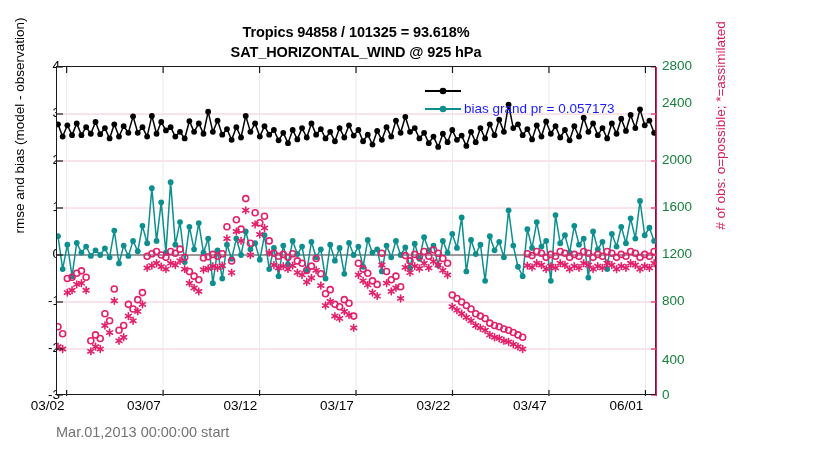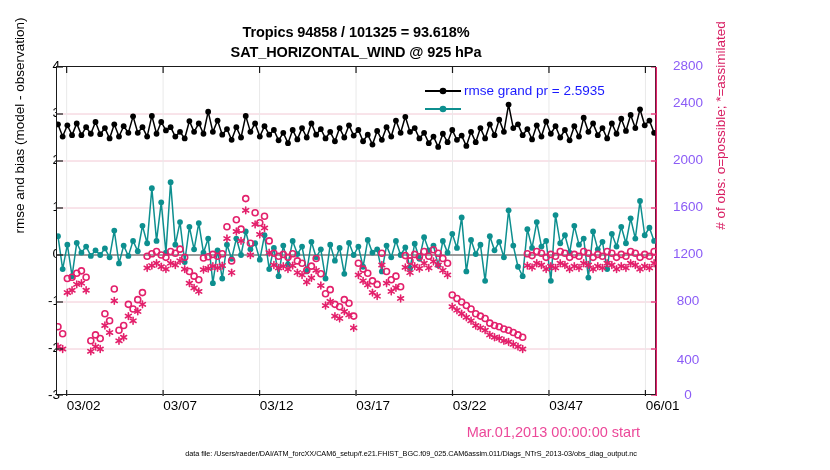--- a/index.html
+++ b/index.html
@@ -75,26 +75,26 @@
     top: 118px;
     width: 330px;
     text-align: center;
     transform: rotate(-90deg);
     font-size: 13.5px;
     color: #d81b60;
     white-space: nowrap;
   }
   .xlabel {
     position: absolute;
-    left: 40px;
+    left: 56px;
     top: 424px;
     width: 600px;
-    text-align: right;
+    text-align: left;
     font-size: 14.5px;
-    color: #ec4899;
+    color: #737373;
     white-space: nowrap;
   }
   .footer-note {
     position: absolute;
     left: 56px;
     top: 449px;
     width: 710px;
     text-align: center;
     font-size: 7.3px;
     color: #000;
@@ -110,32 +110,32 @@
     text-align: right;
     font-size: 13.5px;
     color: #000;
     line-height: 1;
     transform: translateY(-50%);
   }
   .ytick-right {
     position: absolute;
     left: 662px;
     width: 52px;
-    text-align: center;
+    text-align: left;
     font-size: 13.5px;
-    color: #8b5cf6;
+    color: #15803d;
     line-height: 1;
     transform: translateY(-50%);
   }
   .xtick {
     position: absolute;
     top: 399px;
     width: 70px;
     margin-left: -35px;
-    text-align: right;
+    text-align: left;
     font-size: 13.5px;
     color: #000;
     line-height: 1;
   }
 
   
   #legend {
     position: absolute;
     left: 424px;
     top: 82px;
@@ -161,21 +161,20 @@
 <div id="figure">
 
   <div class="title-block">
     <span class="title-line">Tropics 94858 / 101325 = 93.618%</span>
     <span class="title-line">SAT_HORIZONTAL_WIND @ 925 hPa</span>
   </div>
 
   <div class="ylabel-left">rmse and bias (model - observation)</div>
   <div class="ylabel-right"># of obs: o=possible; *=assimilated</div>
   <div class="xlabel">Mar.01,2013 00:00:00 start</div>
-  <div class="footer-note">data file: /Users/raeder/DAI/ATM_forcXX/CAM6_setup/f.e21.FHIST_BGC.f09_025.CAM6assim.011/Diags_NTrS_2013-03/obs_diag_output.nc</div>
 
   <div id="ytick-left-container">
       <div class="ytick-left" style="top: 66px;">4</div>
       <div class="ytick-left" style="top: 113px;">3</div>
       <div class="ytick-left" style="top: 160px;">2</div>
       <div class="ytick-left" style="top: 207px;">1</div>
       <div class="ytick-left" style="top: 254px;">0</div>
       <div class="ytick-left" style="top: 301px;">-1</div>
       <div class="ytick-left" style="top: 348px;">-2</div>
       <div class="ytick-left" style="top: 395px;">-3</div>
@@ -1283,23 +1282,23 @@
         <line x1="588.4244372990354" y1="0" x2="588.4244372990354" y2="6" stroke="#1a1a1a" stroke-width="1.2"></line>
       </svg>
   </div>
 
   <div id="legend">
       <div class="legend-row">
         <span class="legend-sample"><svg width="38" height="14" viewBox="0 0 38 14">
             <line x1="1" y1="7" x2="37" y2="7" stroke="#000000" stroke-width="2.2"></line>
             <circle cx="19" cy="7" r="3.3" fill="#000000"></circle>
           </svg></span>
-        <span class="legend-text">rmse grand pr = 2.5935</span>
       </div>
       <div class="legend-row">
         <span class="legend-sample"><svg width="38" height="14" viewBox="0 0 38 14">
             <line x1="1" y1="7" x2="37" y2="7" stroke="#0d8f8f" stroke-width="2.2"></line>
             <circle cx="19" cy="7" r="3.3" fill="#0d8f8f"></circle>
           </svg></span>
+        <span class="legend-text">bias grand pr = 0.057173</span>
       </div>
     </div>
 
 </div>
 
 </body></html>

